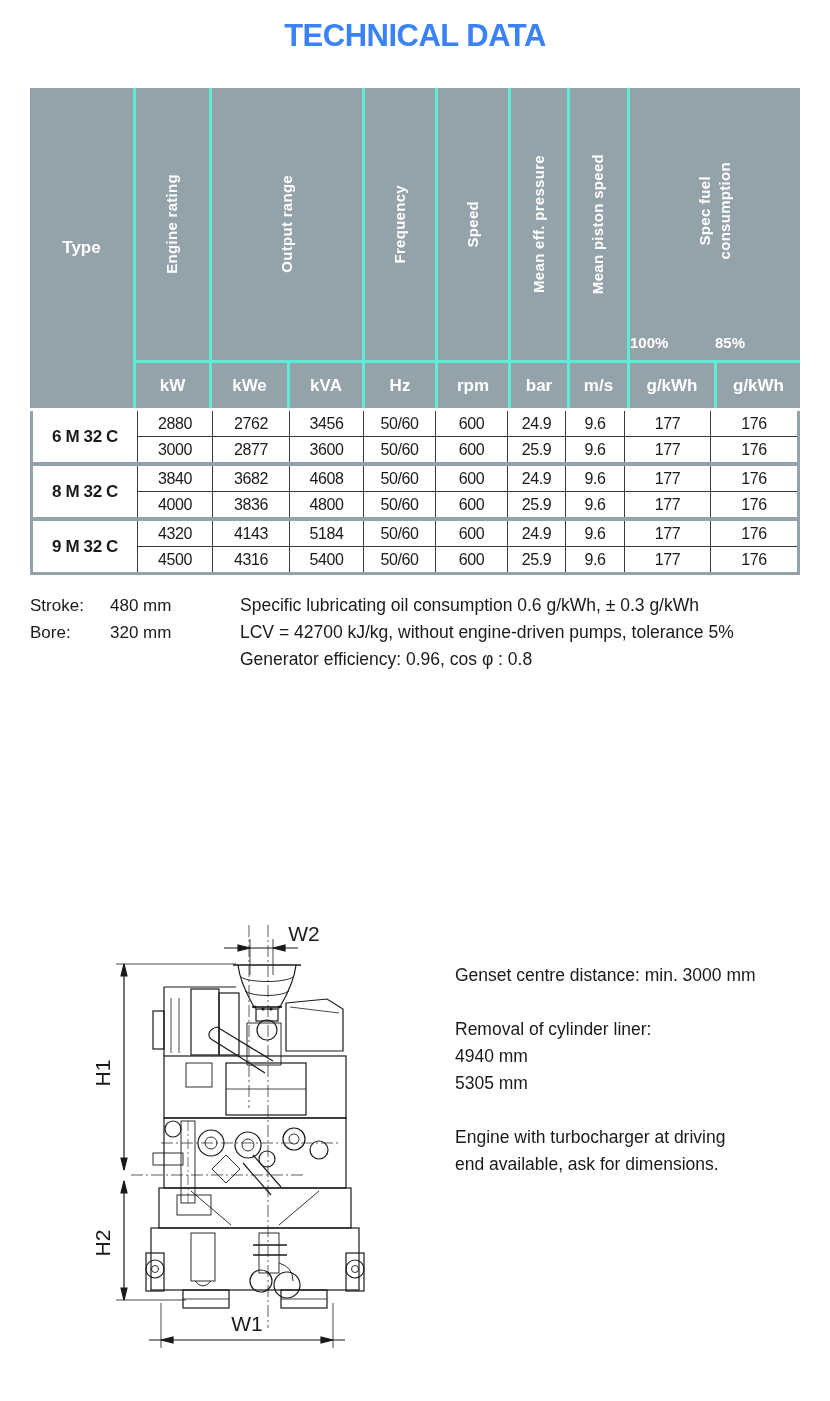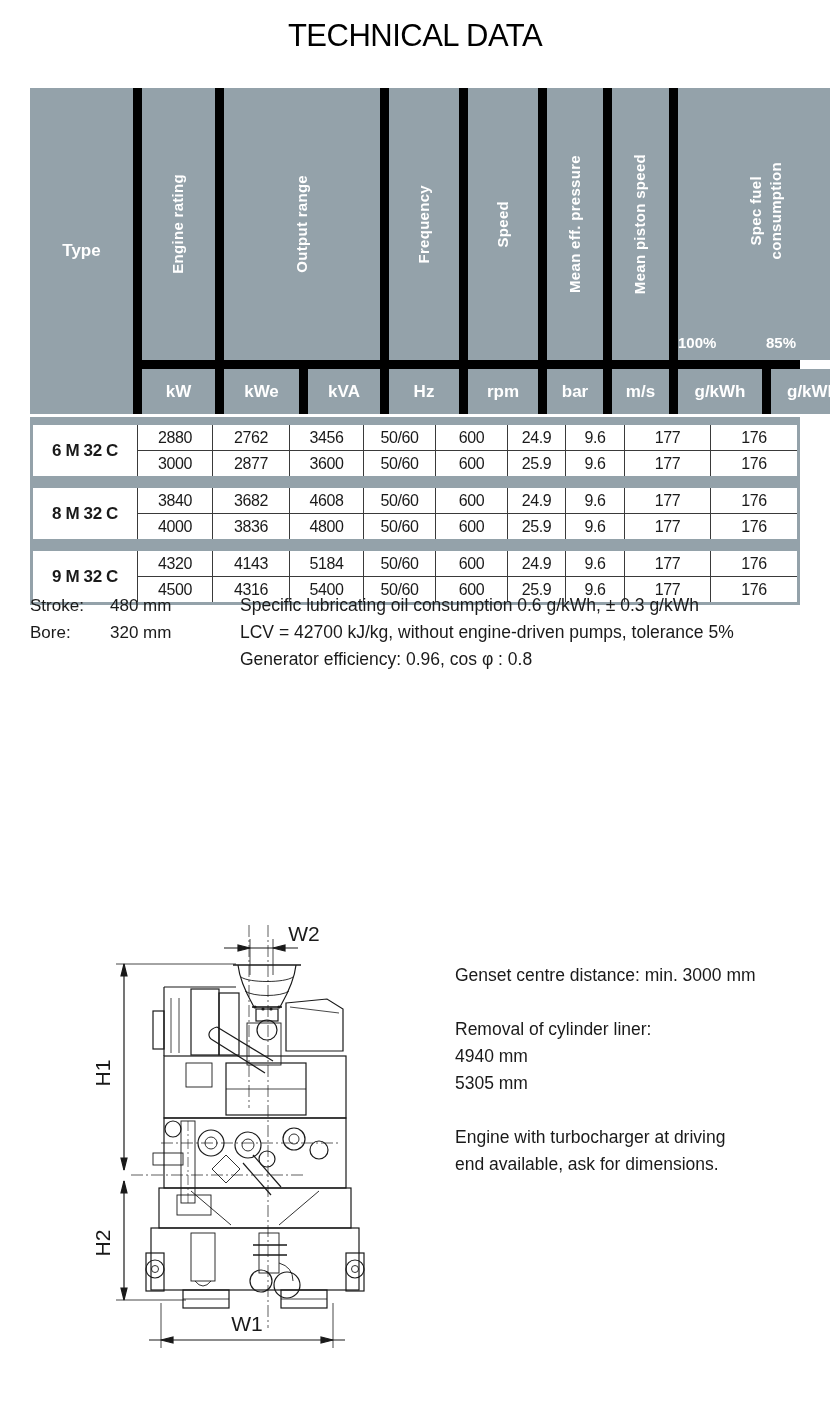--- a/index.html
+++ b/index.html
@@ -3,31 +3,31 @@
 <meta charset="utf-8">
 <style>
   * { margin:0; padding:0; box-sizing:border-box; }
   html,body { background:#ffffff; }
   .page {
     position:relative; width:830px; height:1401px; background:#ffffff;
     font-family:"Liberation Sans", sans-serif; color:#1a1a1a; overflow:hidden;
   }
   .title {
     position:absolute; left:0; top:18px; width:830px; text-align:center;
-    font-size:31px; font-weight:400; letter-spacing:-0.5px; color:#000000;
+    font-size:31px; font-weight:700; letter-spacing:-0.5px; color:#3b82f6;
   }
 
   
   .tbl { position:absolute; left:30px; top:88px; width:770px; }
 
   .thead {
     display:grid;
     grid-template-columns:103px 73px 75px 72px 70px 70px 56px 57px 84px 83px;
     grid-template-rows:272px 45px;
-    gap:9px; background:#000000;
+    gap:3px; background:#5eead4;
   }
   .hcell { background:#94a2aa; color:#ffffff; display:flex; align-items:center; justify-content:center; }
   .hcell.type { grid-row:1 / 3; grid-column:1; font-size:17px; font-weight:700; }
   .hcell.rot { flex-direction:column; }
   .vlabel {
     writing-mode:vertical-rl; transform:rotate(180deg);
     font-size:15px; font-weight:700; letter-spacing:0.3px; white-space:pre-line;
     text-align:center; line-height:1.35;
   }
   .hcell.specfuel { flex-direction:column; justify-content:flex-end; }
@@ -40,21 +40,21 @@
   .u2{grid-column:2}.u3{grid-column:3}.u4{grid-column:4}.u5{grid-column:5}.u6{grid-column:6}
   .u7{grid-column:7}.u8{grid-column:8}.u9{grid-column:9}.u10{grid-column:10}
 
   .dwrap {
     margin-top:3px; background:#94a2aa; padding:0 3px 3px 3px;
     display:flex; flex-direction:column; row-gap:4px;
   }
   .dgroup {
     display:grid;
     grid-template-columns:104px 74px 76px 73px 71px 71px 57px 58px 85px 86px;
-    grid-template-rows:25px 25px; gap:1px; background:#3a3a3a;margin-top:8px;
+    grid-template-rows:25px 25px; gap:1px; background:#3a3a3a;
   }
   .dcell {
     background:#ffffff; display:flex; align-items:center; justify-content:center;
     font-size:16px; letter-spacing:-0.4px; color:#1a1a1a;
   }
   .dcell.typec { grid-row:1 / 3; font-weight:700; font-size:17px; }
 
   
   .specs { position:absolute; left:30px; top:592px; font-size:17px; line-height:27px; }
   .specs .row { display:flex; }

